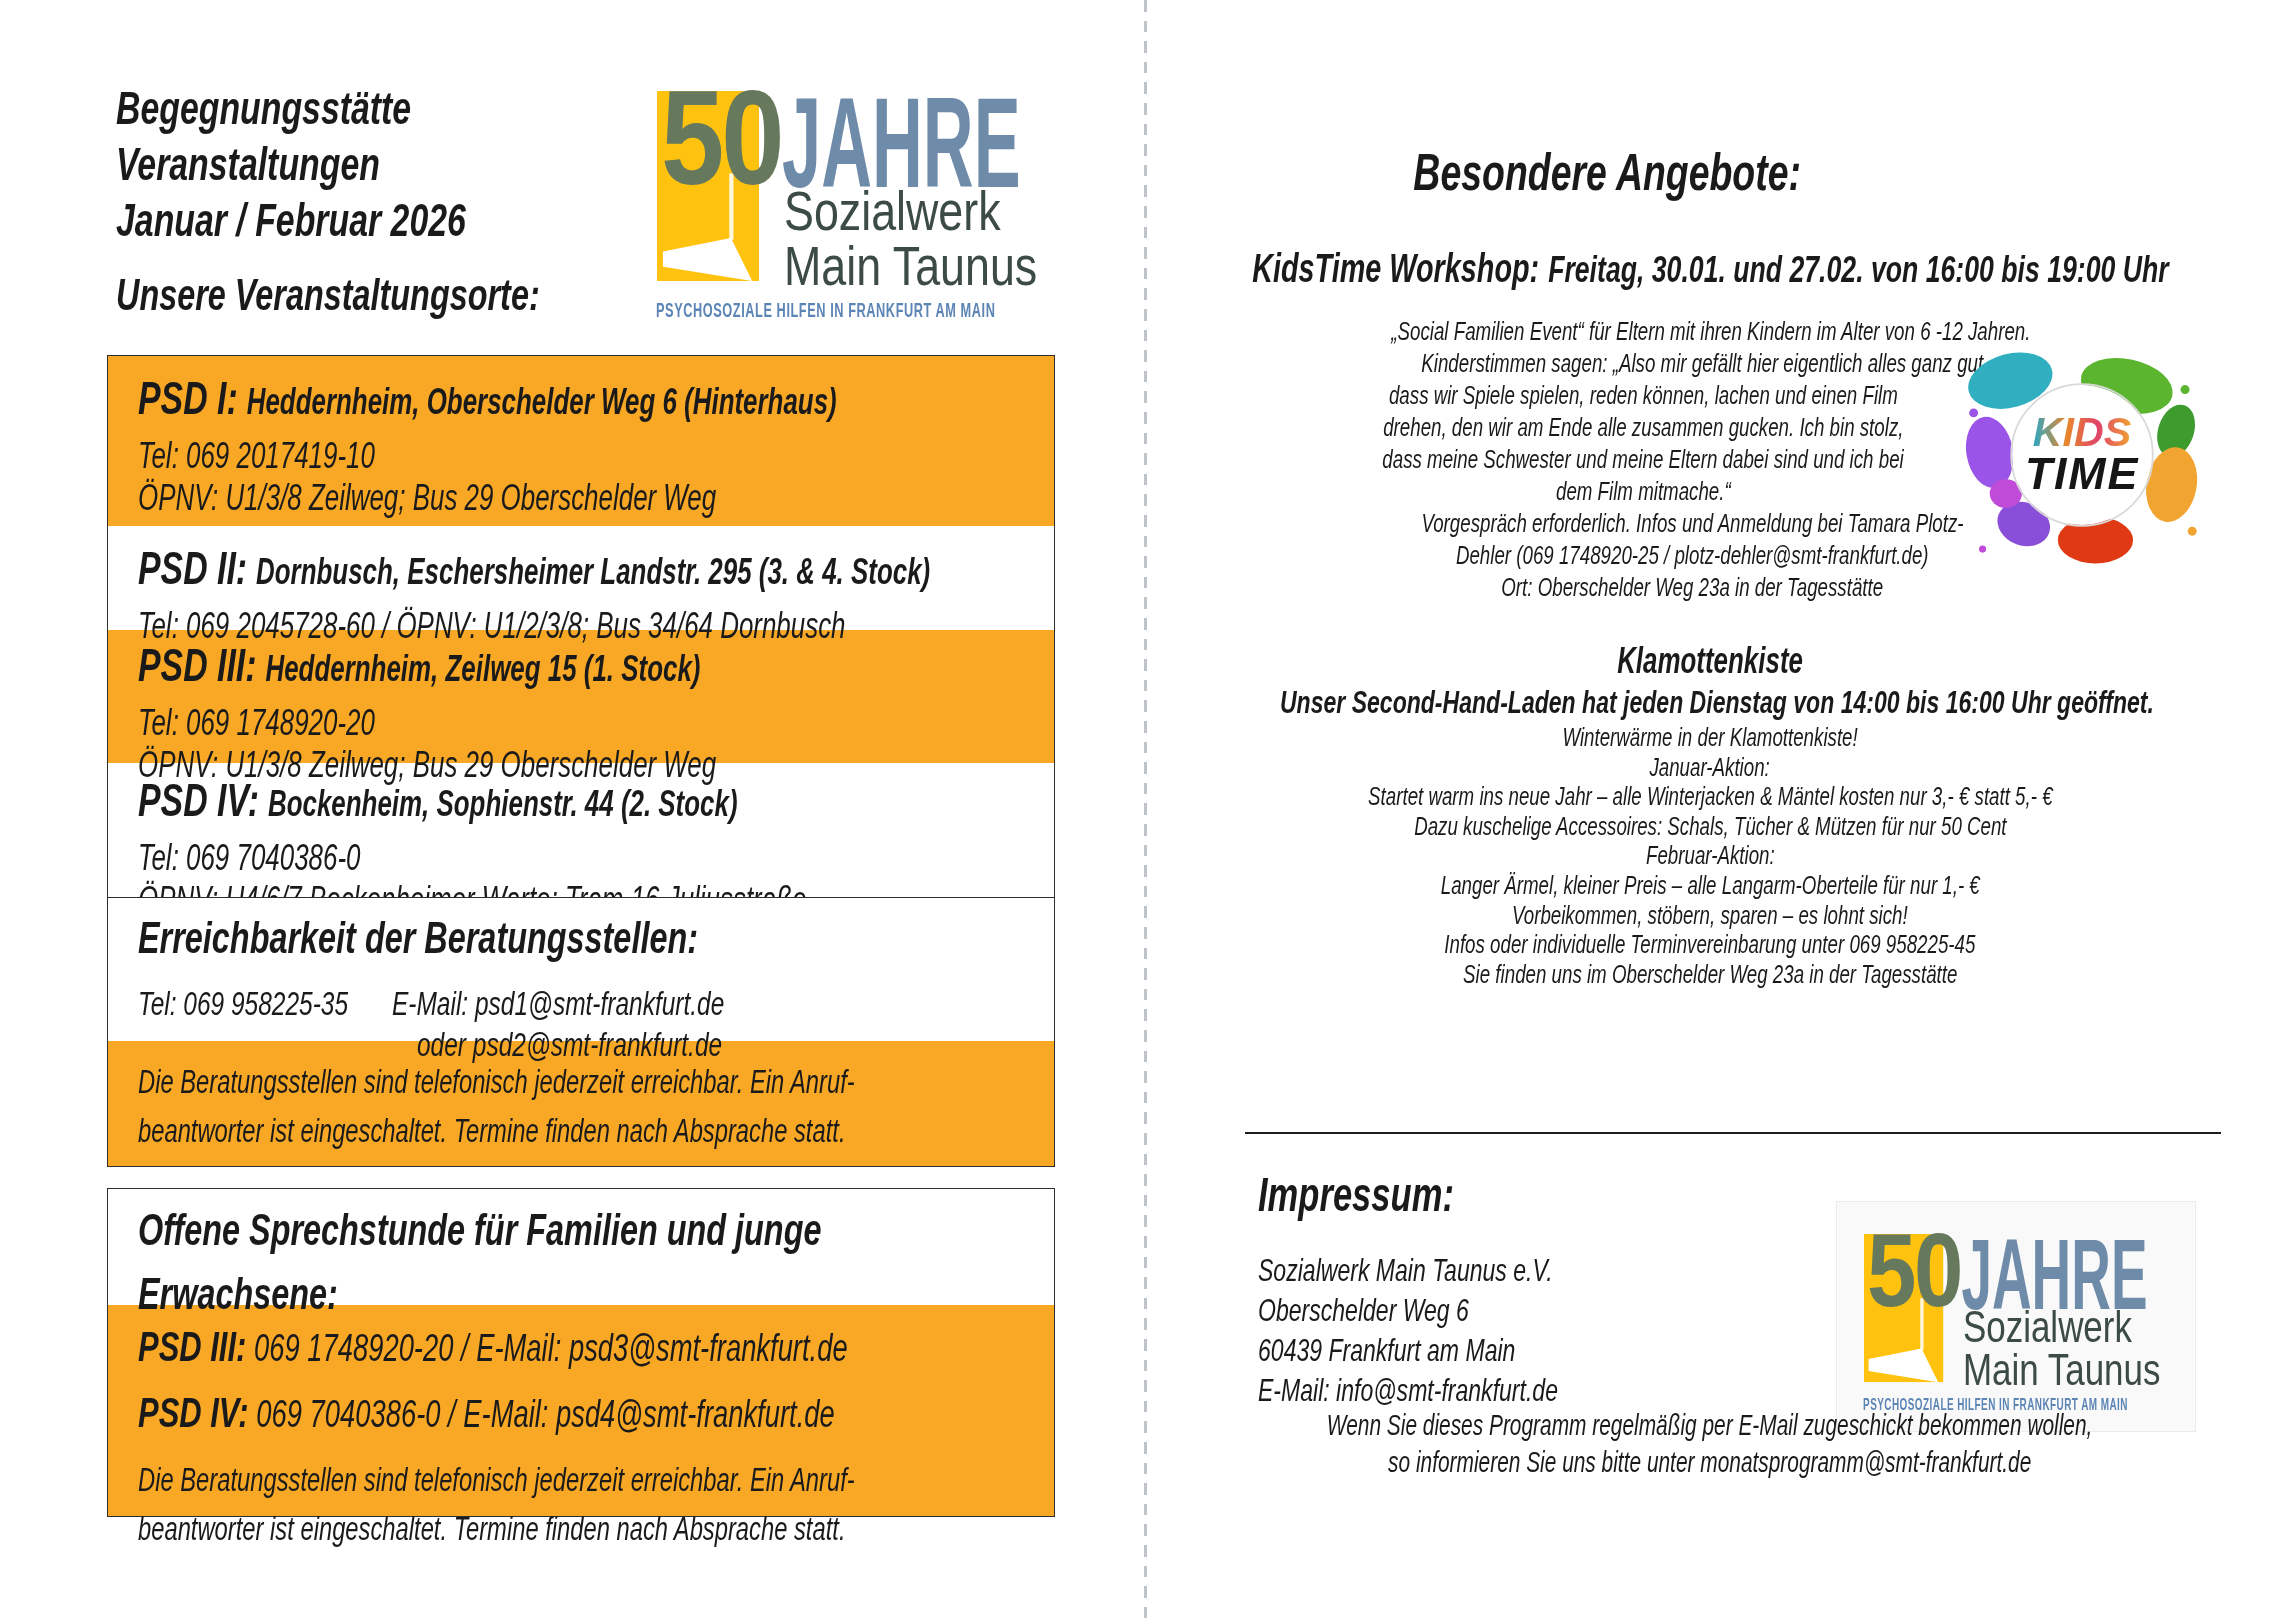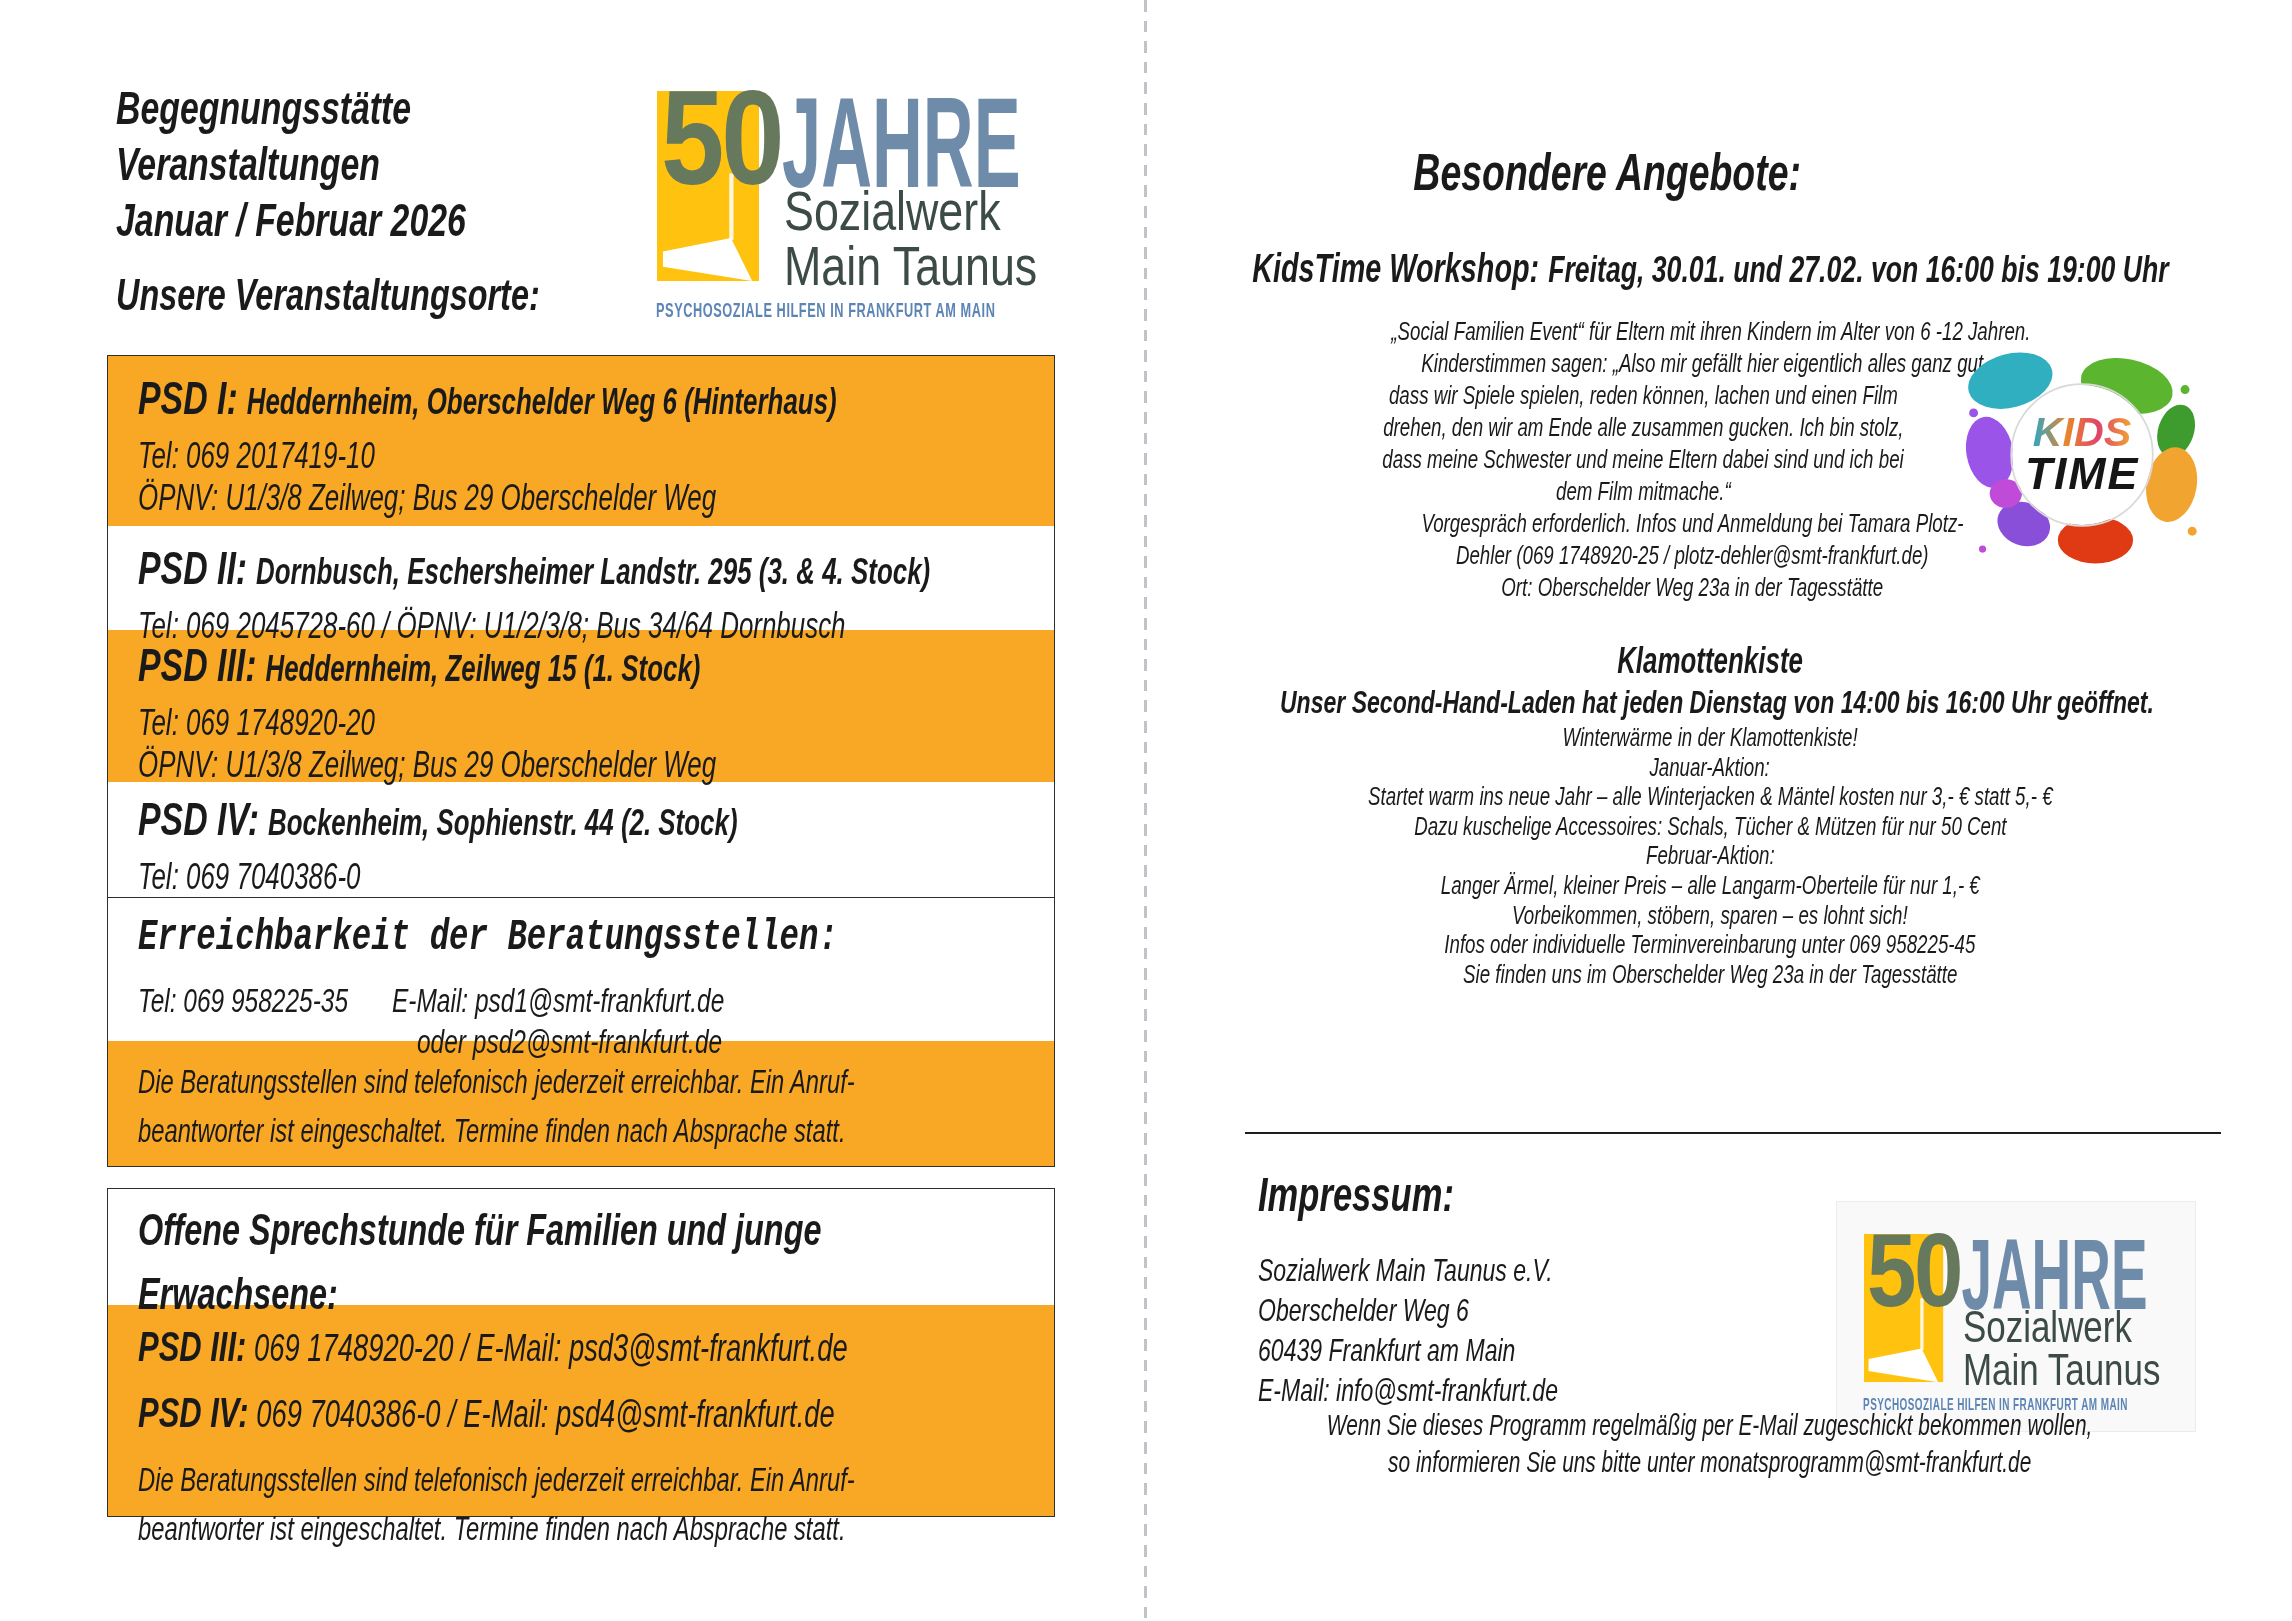--- a/index.html
+++ b/index.html
@@ -22,31 +22,31 @@
   .title-block { position:absolute; left:116px; top:68px; font-weight:700; }
   .title-block .ln { line-height:56px; font-size:47px; }
   .venues-heading { position:absolute; left:116px; top:256px; font-size:45px; font-weight:700; line-height:54px; }
 
   .box { position:absolute; left:107px; width:946px; border:1.8px solid #2e2e2e; background:#ffffff; box-sizing:content-box; }
   .orange-bg { background:#F9A826; }
   .box1 { top:343px; }
   .loc { padding:0 0 0 30px; box-sizing:border-box; }
   .loc-1 { height:170px; padding-top:16px; }
   .loc-2 { height:104px; padding-top:16px; }
-  .loc-3 { height:152px; padding-top:9px; }
+  .loc-3 { height:133px; padding-top:9px; }
   .loc-4 { height:134px; padding-top:10.7px; }
   .lh-head { line-height:52px; }
   .psd-label { font-size:47px; font-weight:700; }
   .psd-name  { font-size:36px; font-weight:700; margin-left:12.5px; }
   .lh-body { line-height:42px; font-size:36px; }
 
   .box2 { top:885px; }
   .b2-white { height:143px; padding:14.3px 30px 0; box-sizing:border-box; }
   .sec-head { font-size:45px; font-weight:700; }
-  .b2-white .head-ln { line-height:52px;font-family:Liberation Mono, monospace; }
+  .b2-white .head-ln { line-height:52px; }
   .contact-row { display:flex; margin-top:9px; font-size:34px; line-height:41px; }
   .phone { width:222px; }
   .email-col { margin-left:32px;font-style:italic; }
   .email2 { margin-left:25px; }
   .b2-orange { height:125px; padding:16px 30px 0; box-sizing:border-box; }
   .note { font-size:33px; line-height:49px; }
 
   .box3 { top:1176px; }
   .b3-white { height:116px; padding:14.3px 30px 0; box-sizing:border-box; }
   .b3-white .ln { line-height:54px; }

